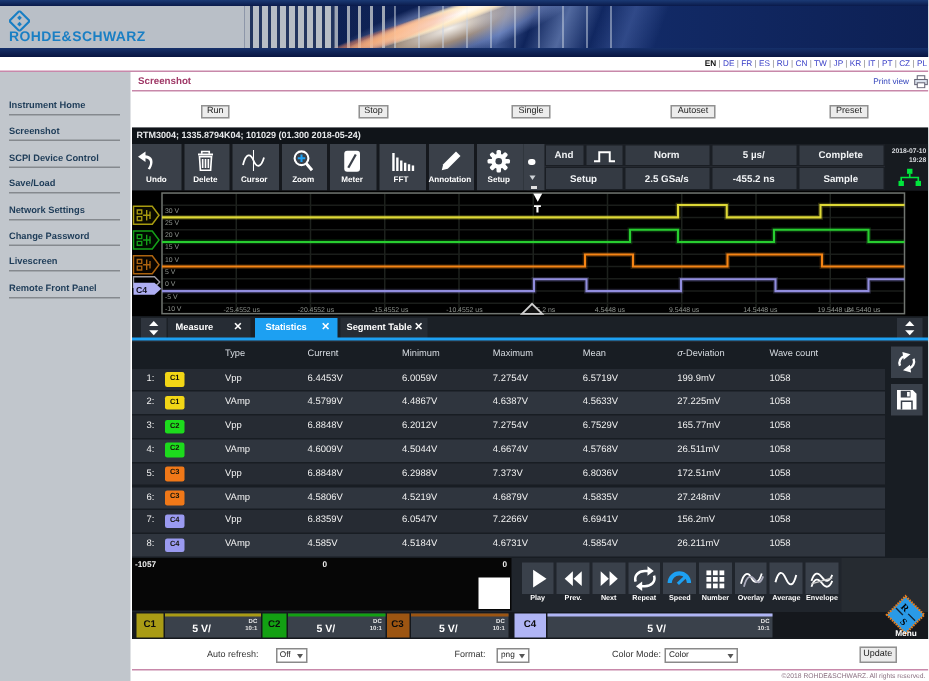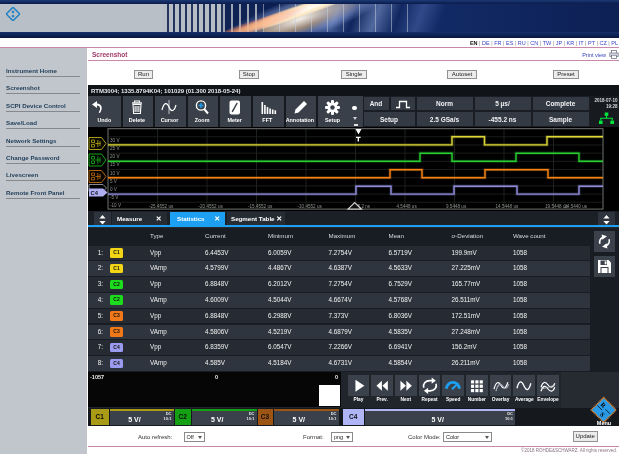--- a/index.html
+++ b/index.html
@@ -30,20 +30,21 @@
 
     <div class="abs" style="left:0;top:4px;width:163px;height:28px;background:#b9bfc7;"></div>
 
     <svg class="abs" style="left:6px;top:7px;" width="14" height="14" viewBox="0 0 14 14">
       <g transform="rotate(45 7 7)">
         <rect x="2.2" y="2.2" width="9.6" height="9.6" fill="none" stroke="#1a7fc4" stroke-width="1.4"></rect>
         <rect x="4.4" y="4.4" width="2.2" height="2.2" fill="#1a7fc4"></rect>
         <rect x="7.4" y="7.4" width="2.2" height="2.2" fill="#1a7fc4"></rect>
       </g>
     </svg>
+    <div class="abs" style="left:6px;top:19.5px;width:160px;font-size:9.3px;line-height:9px;font-weight:bold;color:#1a7fc4;letter-spacing:.3px;">ROHDE&amp;SCHWARZ</div>
   </div>
 
   <div class="abs" style="left:0;top:38px;width:619px;height:9px;background:#fff;"></div>
   <div class="abs" style="left:0;top:39.5px;width:618px;text-align:right;font-size:5.5px;line-height:6px;color:#3c42c8;">
     <b style="color:#111;">EN</b><span style="color:#888;"> | </span>DE<span style="color:#888;"> | </span>FR<span style="color:#888;"> | </span>ES<span style="color:#888;"> | </span>RU<span style="color:#888;"> | </span>CN<span style="color:#888;"> | </span>TW<span style="color:#888;"> | </span>JP<span style="color:#888;"> | </span>KR<span style="color:#888;"> | </span>IT<span style="color:#888;"> | </span>PT<span style="color:#888;"> | </span>CZ<span style="color:#888;"> | </span>PL
   </div>
   <div class="abs" style="left:0;top:46.5px;width:619px;height:1px;background:#c888aa;"></div>
 
   <div class="abs" id="sidebar" style="left:0;top:47.5px;width:87px;height:406.5px;background:#c1c6cc;">
     <style>

